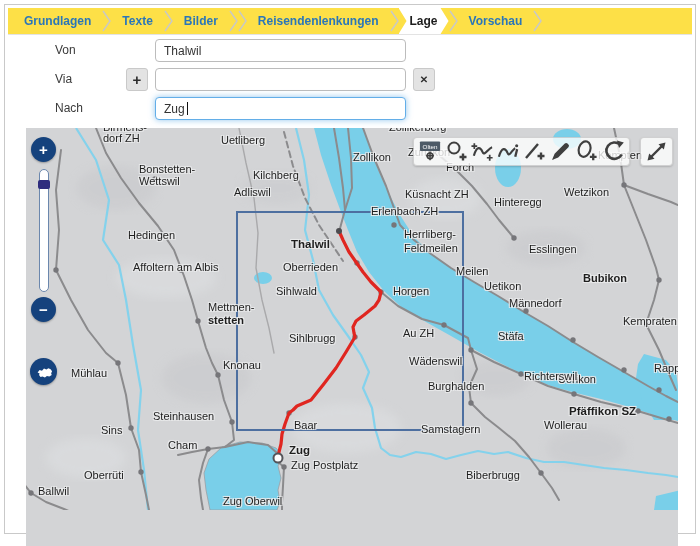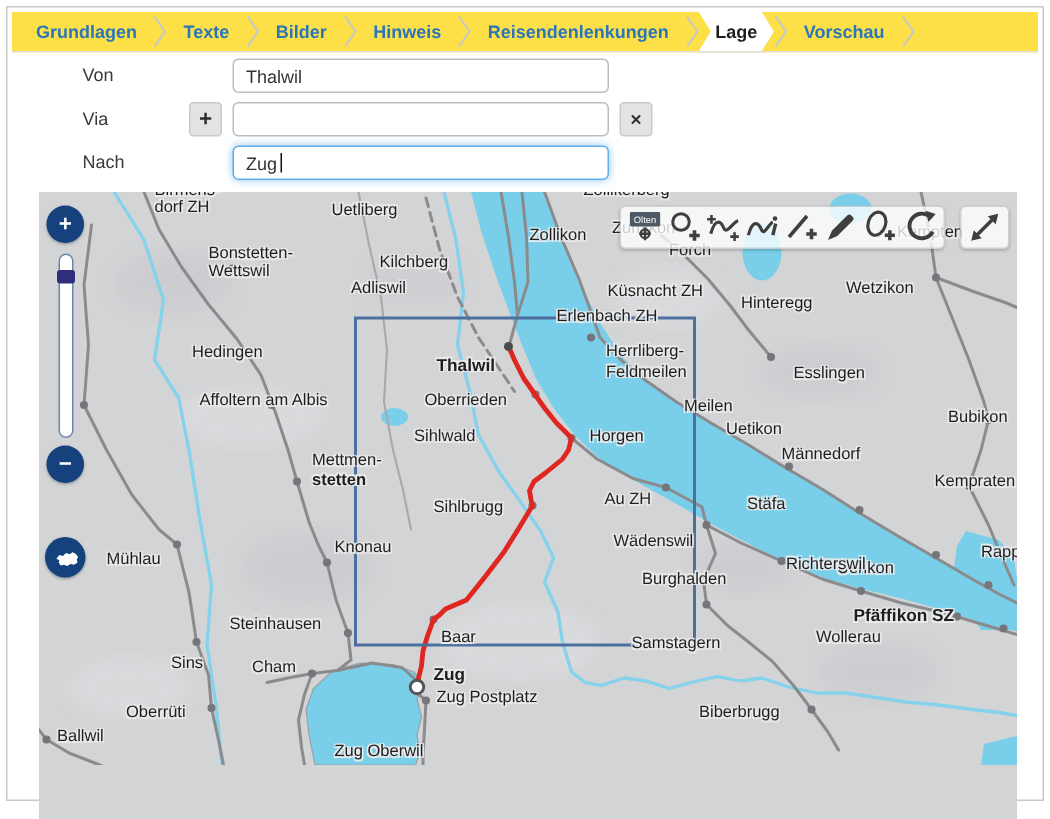--- a/index.html
+++ b/index.html
@@ -51,21 +51,20 @@
         <svg width="9" height="24" viewBox="0 0 9 24">
           <polyline points="1,2 8,12 1,22" fill="none" stroke="#c8c8c8" stroke-width="1.4"></polyline>
         </svg>
       </span>
       <span class="crumb">Bilder</span>
       <span class="sep">
         <svg width="9" height="24" viewBox="0 0 9 24">
           <polyline points="1,2 8,12 1,22" fill="none" stroke="#c8c8c8" stroke-width="1.4"></polyline>
         </svg>
       </span>
-      <span class="crumb">Hinweis</span>
       <span class="sep">
         <svg width="9" height="24" viewBox="0 0 9 24">
           <polyline points="1,2 8,12 1,22" fill="none" stroke="#c8c8c8" stroke-width="1.4"></polyline>
         </svg>
       </span>
       <span class="crumb">Reisendenlenkungen</span>
       <span class="sep">
         <svg width="9" height="24" viewBox="0 0 9 24">
           <polyline points="1,2 8,12 1,22" fill="none" stroke="#c8c8c8" stroke-width="1.4"></polyline>
         </svg>
@@ -209,33 +208,33 @@
         <div class="map-label" style="left: 250px; top: 158px;">Sihlwald</div>
         <div class="map-label" style="left: 367px; top: 158px;">Horgen</div>
         <div class="map-label" style="left: 182px; top: 174px;">Mettmen-</div>
         <div class="map-label" style="left: 182px; top: 187px; font-weight: bold;">stetten</div>
         <div class="map-label" style="left: 263px; top: 205px;">Sihlbrugg</div>
         <div class="map-label" style="left: 377px; top: 200px;">Au ZH</div>
         <div class="map-label" style="left: 383px; top: 228px;">Wädenswil</div>
         <div class="map-label" style="left: 197px; top: 232px;">Knonau</div>
         <div class="map-label" style="left: 402px; top: 253px;">Burghalden</div>
         <div class="map-label" style="left: 458px; top: 153px;">Uetikon</div>
-        <div class="map-label" style="left: 483px; top: 170px; margin-left: 12px;">Männedorf</div>
-        <div class="map-label" style="left: 606px; top: 145px;">Bubikon</div>
+        <div class="map-label" style="left: 483px; top: 170px;">Männedorf</div>
+        <div class="map-label" style="left: 557px; top: 145px; font-weight: bold;">Bubikon</div>
         <div class="map-label" style="left: 532px; top: 211px; margin-top: 35px;">Uerikon</div>
         <div class="map-label" style="left: 472px; top: 203px;">Stäfa</div>
         <div class="map-label" style="left: 597px; top: 188px;">Kempraten</div>
         <div class="map-label" style="left: 45px; top: 240px;">Mühlau</div>
         <div class="map-label" style="left: 498px; top: 243px;">Richterswil</div>
         <div class="map-label b" style="left: 543px; top: 278px;">Pfäffikon SZ</div>
         <div class="map-label" style="left: 518px; top: 292px;">Wollerau</div>
         <div class="map-label" style="left: 395px; top: 296px;">Samstagern</div>
         <div class="map-label" style="left: 628px; top: 235px;">Rapperswil</div>
         <div class="map-label" style="left: 268px; top: 292px;">Baar</div>
-        <div class="map-label" style="left: 88px; top: 297px; margin-top: 12px;">Sins</div>
+        <div class="map-label" style="left: 75px; top: 297px;">Sins</div>
         <div class="map-label" style="left: 127px; top: 283px;">Steinhausen</div>
         <div class="map-label" style="left: 142px; top: 312px;">Cham</div>
         <div class="map-label b" style="left: 263px; top: 317px;">Zug</div>
         <div class="map-label" style="left: 265px; top: 332px;">Zug Postplatz</div>
         <div class="map-label" style="left: 58px; top: 342px; text-align: right;">Oberrüti</div>
         <div class="map-label" style="left: 12px; top: 358px;">Ballwil</div>
         <div class="map-label" style="left: 197px; top: 368px;">Zug Oberwil</div>
         <div class="map-label" style="left: 440px; top: 342px;">Biberbrugg</div>
       </div>
 

